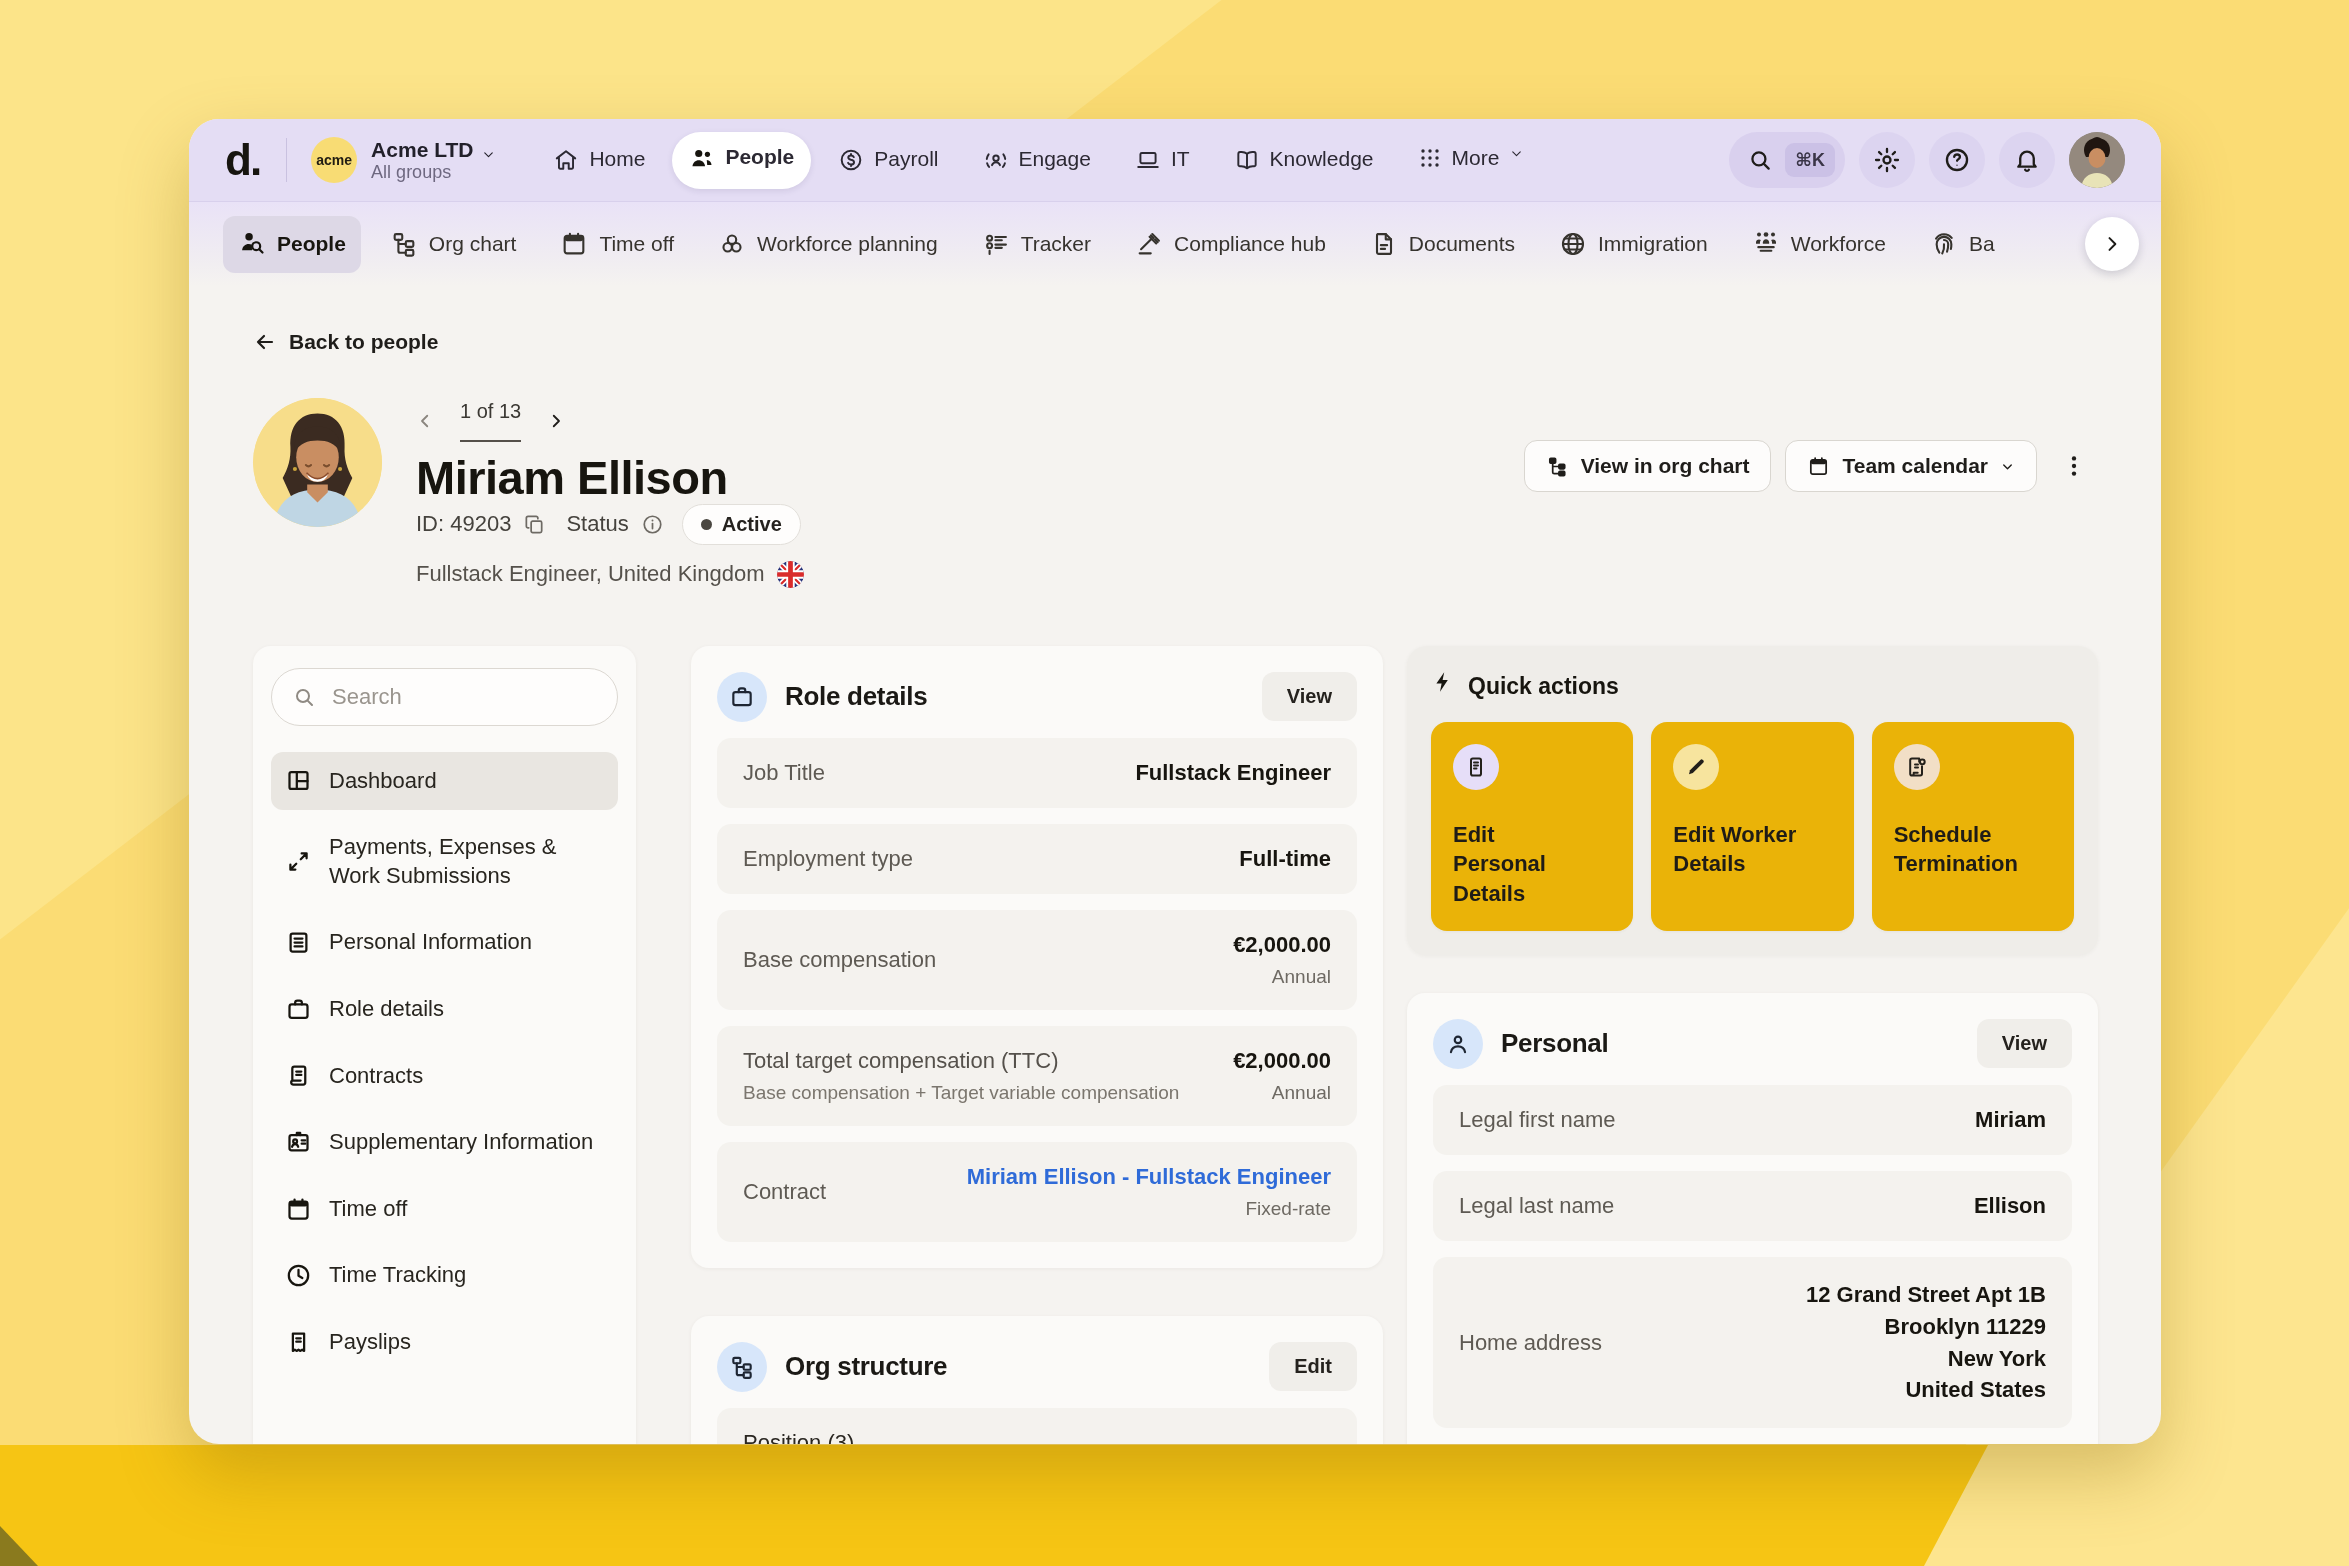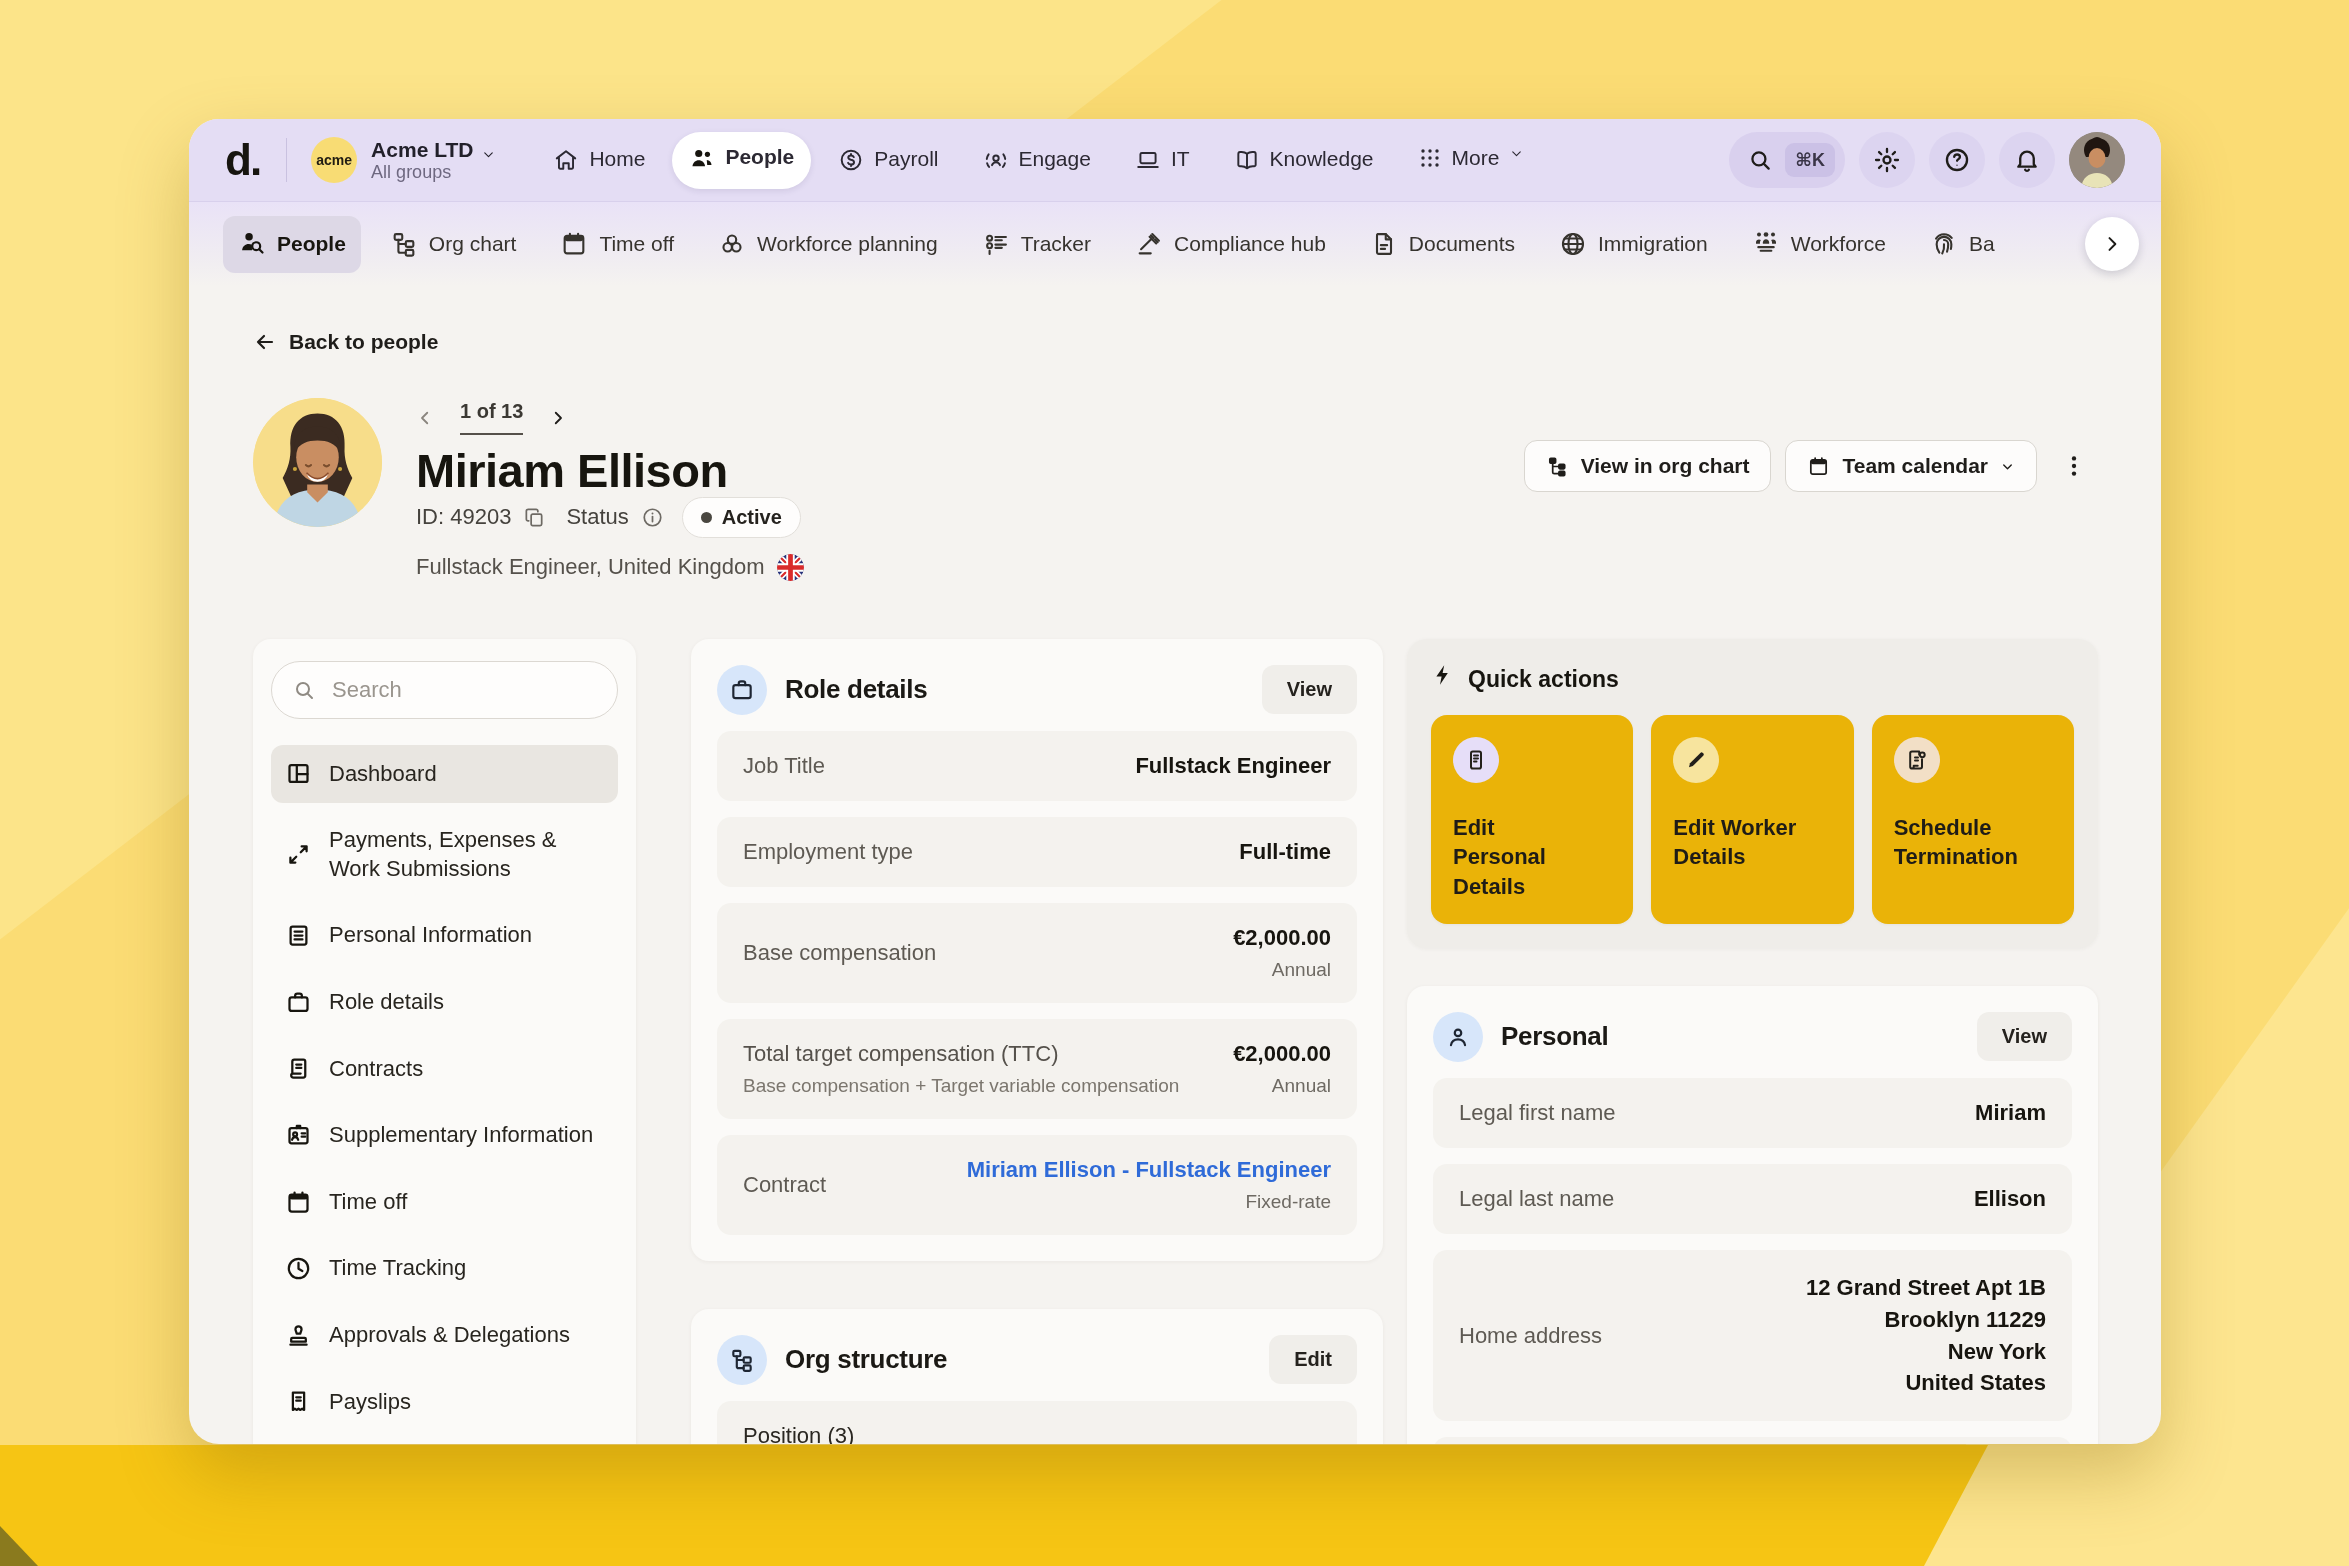--- a/index.html
+++ b/index.html
@@ -56,21 +56,21 @@
 
   
   .content{position:relative;padding:44px 64px 0;}
   .back-link{display:inline-flex;align-items:center;gap:12px;font-size:21px;font-weight:700;color:#1F1D1A;cursor:pointer;}
 
   .profile-header{display:flex;align-items:flex-start;margin-top:40px;}
   .avatar-lg{width:129px;height:129px;border-radius:50%;overflow:hidden;flex:0 0 auto;background:#F7DD8A;}
   .id-block{margin-left:34px;}
   .pager{display:flex;align-items:center;gap:26px;margin:2px 0 10px;}
   .pager-arrow{color:#8A857E;cursor:pointer;display:flex;}
-  .pager-text{font-size:20px;font-weight:700;color:#3B3833;border-bottom:2px solid #55504A;padding-bottom:10px;cursor:pointer;}
+  .pager-text{font-size:20px;font-weight:400;color:#3B3833;border-bottom:2px solid #55504A;padding-bottom:17px;cursor:pointer;}
   .person-name{font-size:47px;font-weight:800;letter-spacing:-0.5px;color:#17150F;line-height:1.1;}
   .id-row{display:flex;align-items:center;gap:12px;margin-top:0;font-size:22px;color:#45423D;}
   .icon-btn{display:flex;align-items:center;color:#6E6A64;cursor:pointer;}
   .status-badge{display:flex;align-items:center;gap:10px;border:1.5px solid #E2DFDA;background:#FEFDFC;border-radius:994px;padding:8px 18px;margin-left:6px;}
   .status-dot{width:11px;height:11px;border-radius:50%;background:#4A4740;}
   .status-text{font-size:20px;font-weight:700;color:#25221E;}
   .subtitle-row{display:flex;align-items:center;gap:12px;margin-top:16px;font-size:22px;color:#55514B;}
   .flag{width:27px;height:27px;border-radius:50%;overflow:hidden;flex:0 0 auto;}
   .header-actions{margin-left:auto;display:flex;align-items:center;gap:14px;margin-top:42px;}
   .btn{display:flex;align-items:center;gap:12px;background:#FDFCFB;border:1.5px solid #D9D6D0;border-radius:13px;padding:13px 21px;font-size:21px;font-weight:700;color:#1F1D1A;cursor:pointer;white-space:nowrap;}
@@ -588,29 +588,20 @@
                 <svg class="sv" width="27" height="27" viewBox="0 0 24 24" style="stroke-width:2">
                   <circle cx="12" cy="12" r="8.6"></circle>
                   <path d="M12 7v5.2l3.4 2"></path>
                 </svg>
               </span>
             <span>Time Tracking</span>
           </div>
           <div class="menu-item">
             <span class="mi-icon">
                 <svg class="sv" width="27" height="27" viewBox="0 0 24 24" style="stroke-width:2">
-                  <path d="M12 3.8a2.7 2.7 0 0 1 2.7 2.7c0 1.6-1.1 2.5-1.1 3.9h-3.2c0-1.4-1.1-2.3-1.1-3.9A2.7 2.7 0 0 1 12 3.8z"></path>
-                  <path d="M6.5 14.2h11a1 1 0 0 1 1 1v2.3h-13v-2.3a1 1 0 0 1 1-1zM4.8 20.2h14.4"></path>
-                </svg>
-              </span>
-            <span>Approvals &amp; Delegations</span>
-          </div>
-          <div class="menu-item">
-            <span class="mi-icon">
-                <svg class="sv" width="27" height="27" viewBox="0 0 24 24" style="stroke-width:2">
                   <path d="M7 4h10v15.5l-1.7-1.1-1.6 1.1-1.7-1.1-1.7 1.1-1.6-1.1L7 19.5zM10 8.3h4M10 11.3h4"></path>
                 </svg>
               </span>
             <span>Payslips</span>
           </div>
           <div class="menu-item">
             
           </div>
         </div>
       </div>

